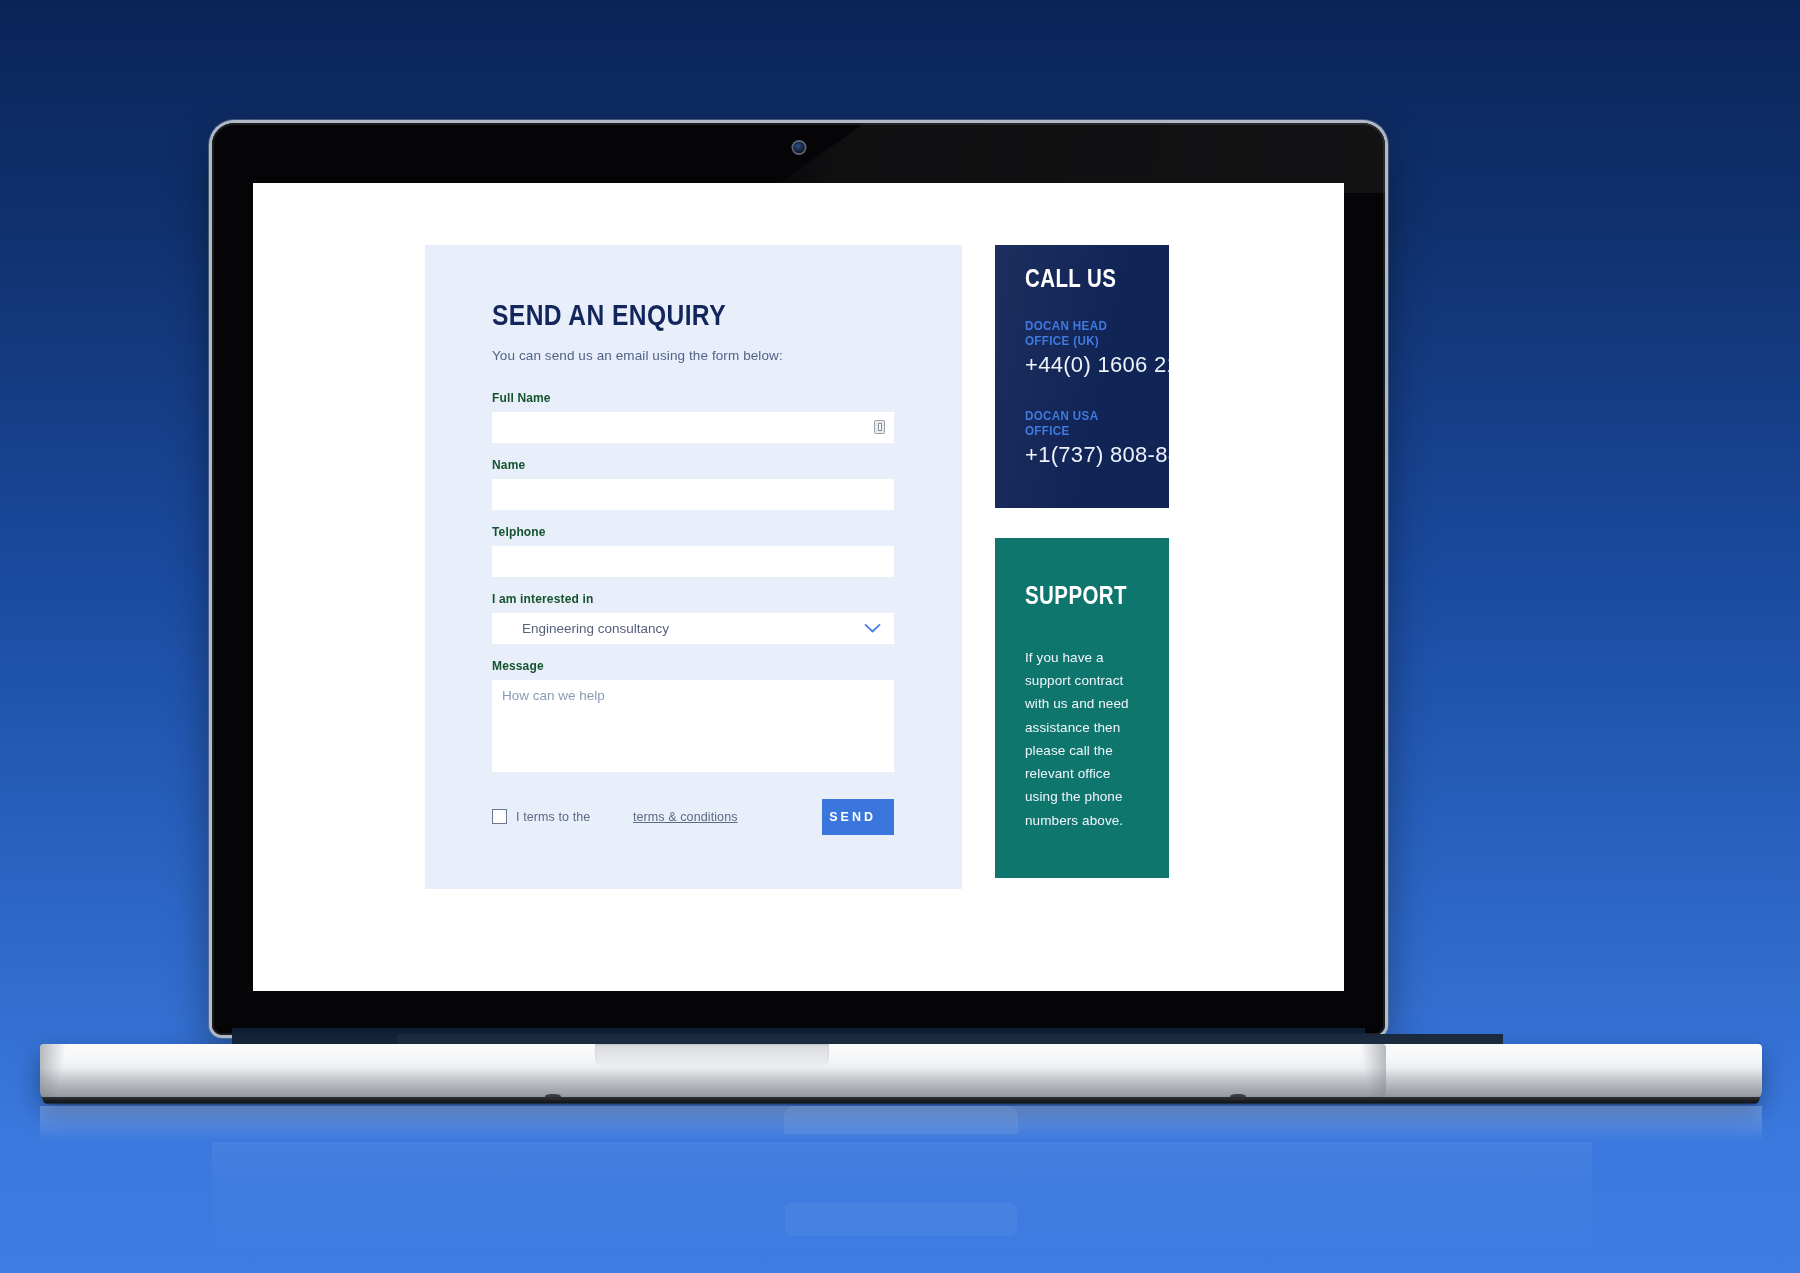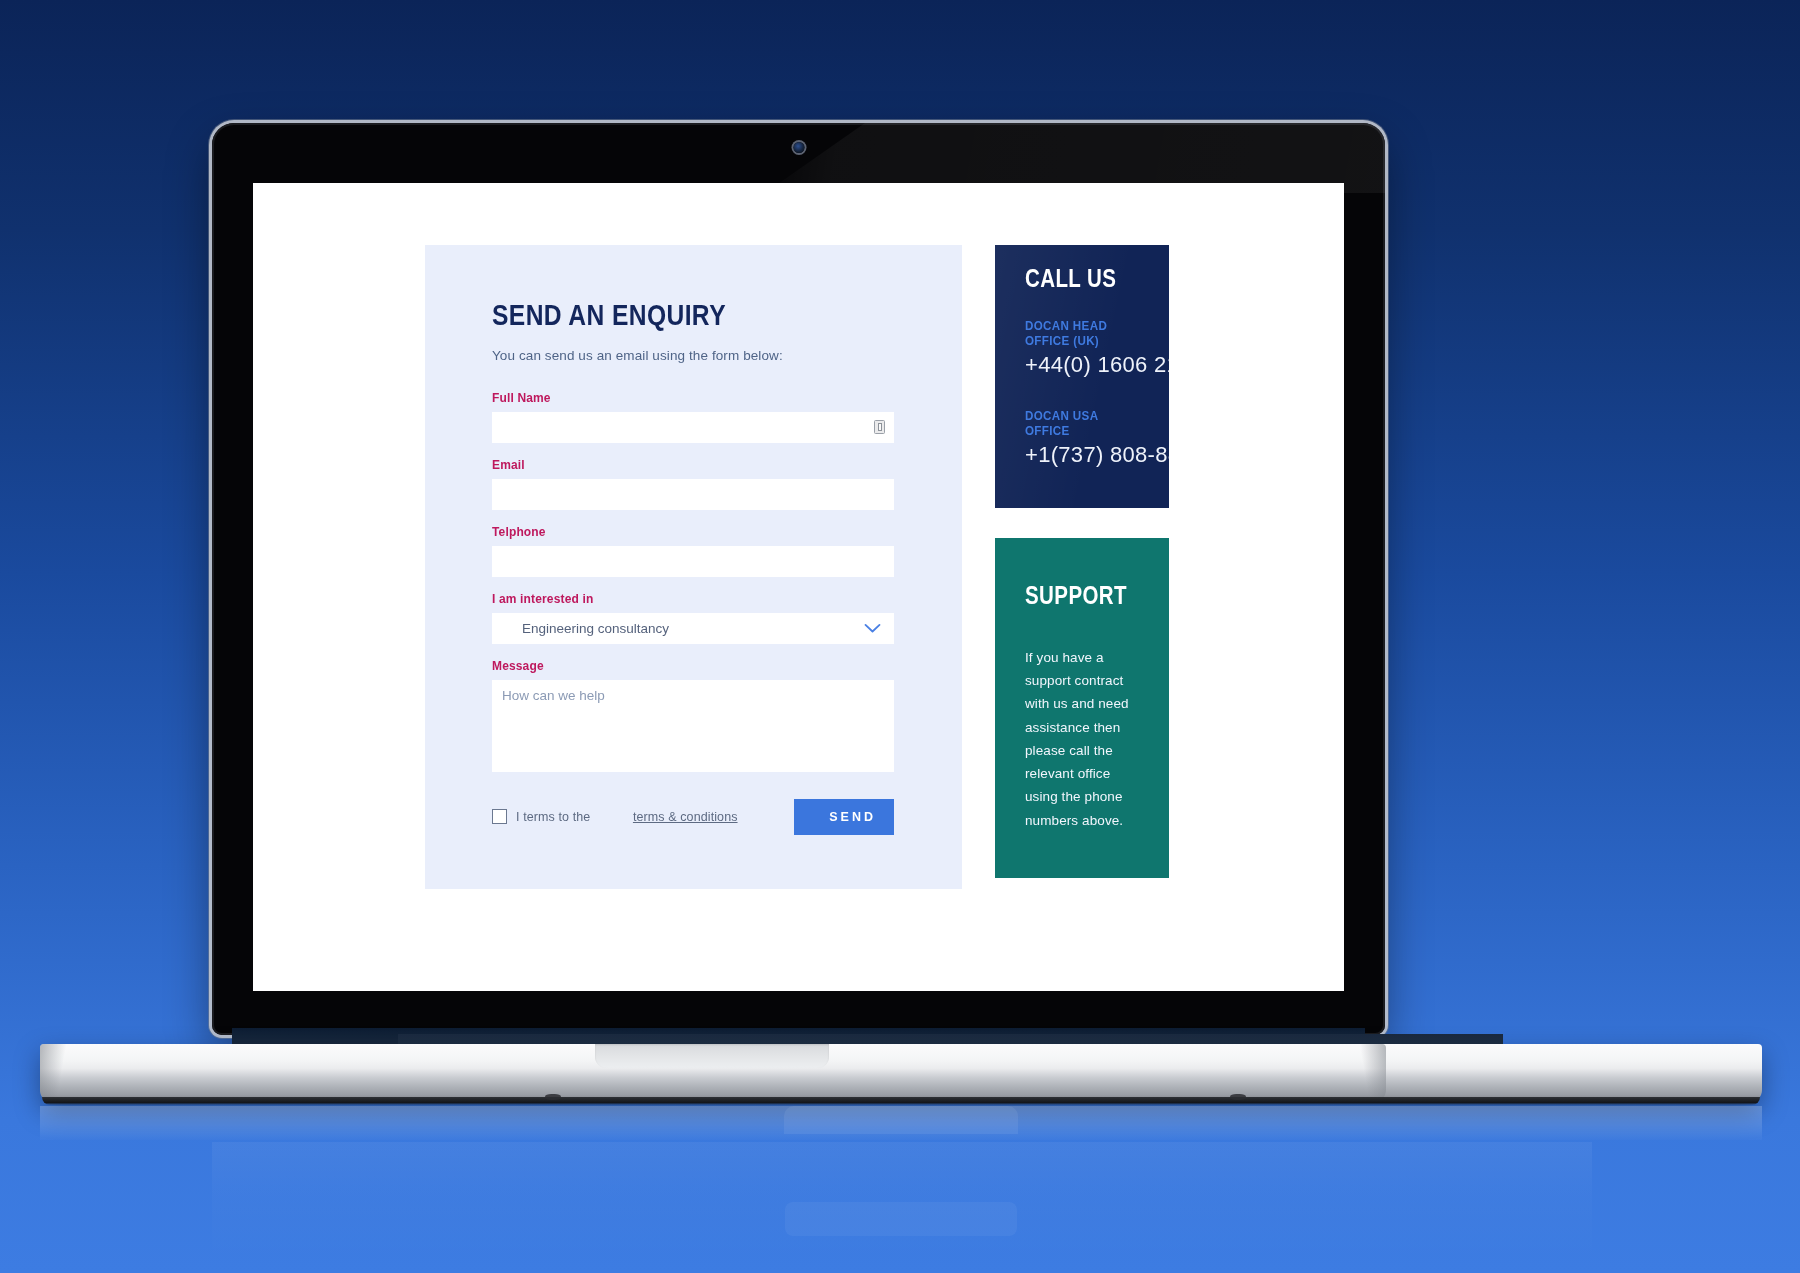--- a/index.html
+++ b/index.html
@@ -245,21 +245,21 @@
     margin-bottom: 28px;
     letter-spacing: 0.1px;
   }
 
   .field-group { margin-bottom: 15px; }
 
   .field-label {
     display: block;
     font-size: 12px;
     font-weight: 700;
-    color: #be185d;
+    color: #14532d;
     margin-bottom: 7px;
     letter-spacing: 0.15px;
   }
 
   .text-input {
     width: 100%;
     height: 31px;
     border: none;
     outline: none;
     background: #ffffff;
@@ -363,21 +363,21 @@
     margin-left: 39px;
   }
   #send-button {
     background: #3b76dd;
     color: #ffffff;
     border: none;
     font-family: "Liberation Sans", sans-serif;
     font-size: 12.5px;
     font-weight: 700;
     letter-spacing: 3px;
-    padding: 11px 18px 11px 35px;
+    padding: 11px 18px 11px 7px;
     cursor: pointer;
   }
 
   
   #right-col {
     width: 174px;
     flex: none;
   }
 
   #call-us-card {
@@ -467,21 +467,21 @@
               <label class="field-label">Full Name</label>
               <div class="input-wrap">
                 <input class="text-input" type="text" placeholder="" style="">
                 <span id="fullname-autofill-icon">
                     <i></i>
                   </span>
               </div>
             </div>
 
             <div class="field-group">
-              <label class="field-label">Email</label>
+              <label class="field-label">Name</label>
               <div class="input-wrap">
                 <input class="text-input" type="text" placeholder="" style="">
               </div>
             </div>
 
             <div class="field-group">
               <label class="field-label">Telphone</label>
               <div class="input-wrap">
                 <input class="text-input" type="text" placeholder="" style="">
               </div>

